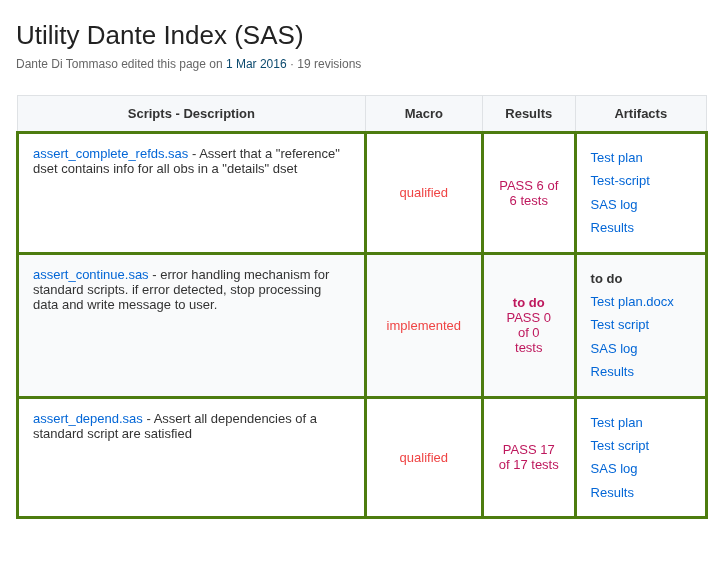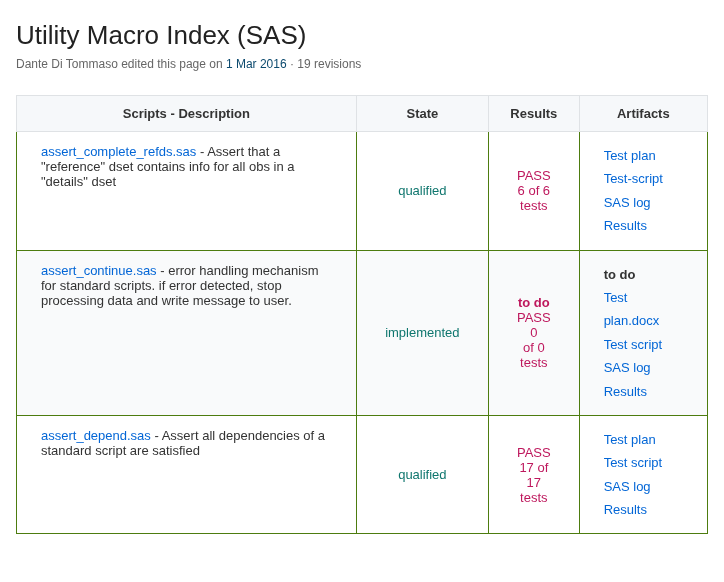--- a/index.html
+++ b/index.html
@@ -40,53 +40,53 @@
       border: 1px solid #dfe2e5;
       color: #333;
     }
     th.scripts-col {
       width: 45%;
     }
     th.state-col { width: 14%; }
     th.results-col { width: 12%; }
     th.artifacts-col { width: 17%; }
     td {
-      padding: 12px 24px;
-      border: 1px solid #4d7c0f;
+      padding: 12px 14px;
+      border: 3px solid #4d7c0f;
       vertical-align: top;
     }
     td.scripts-cell { width: 45%; }
-    td.state-cell { text-align: center; vertical-align: middle; color: #0f766e; }
+    td.state-cell { text-align: center; vertical-align: middle; color: #ef4444; }
     td.results-cell { text-align: center; vertical-align: middle; color: #be185d; font-size: 13px; }
     td.artifacts-cell { font-size: 13px; }
     tbody tr:nth-child(odd) { background: #fff; }
     tbody tr:nth-child(even) { background: #f9fafb; }
     .link-blue {
       color: #0366d6;
       text-decoration: none;
       cursor: pointer;
     }
     .artifact-links { line-height: 1.8; }
   </style>
 </head>
 <body>
 
-<h1 class="page-title">Utility Macro Index (SAS)</h1>
+<h1 class="page-title">Utility Dante Index (SAS)</h1>
 <p class="page-subtitle">
   <span>Dante Di Tommaso</span>
   <span> </span><span>edited this page on</span>
   <a class="link-blue">1 Mar 2016</a>
   <span> · </span><span>19 revisions</span>
 </p>
 
 <table>
   <thead>
     <tr>
       <th class="scripts-col">Scripts - Description</th>
-      <th class="state-col">State</th>
+      <th class="state-col">Macro</th>
       <th class="results-col">Results</th>
       <th class="artifacts-col">Artifacts</th>
     </tr>
   </thead>
   <tbody id="table-body">
   <tr>
         <td class="scripts-cell"><a class="link-blue">assert_complete_refds.sas</a><span> - Assert that a "reference" dset contains info for all obs in a "details" dset</span></td>
         <td class="state-cell">qualified</td>
         <td class="results-cell"><span style="white-space: pre-line;">PASS 6 of 6 tests</span></td>
         <td class="artifacts-cell">

